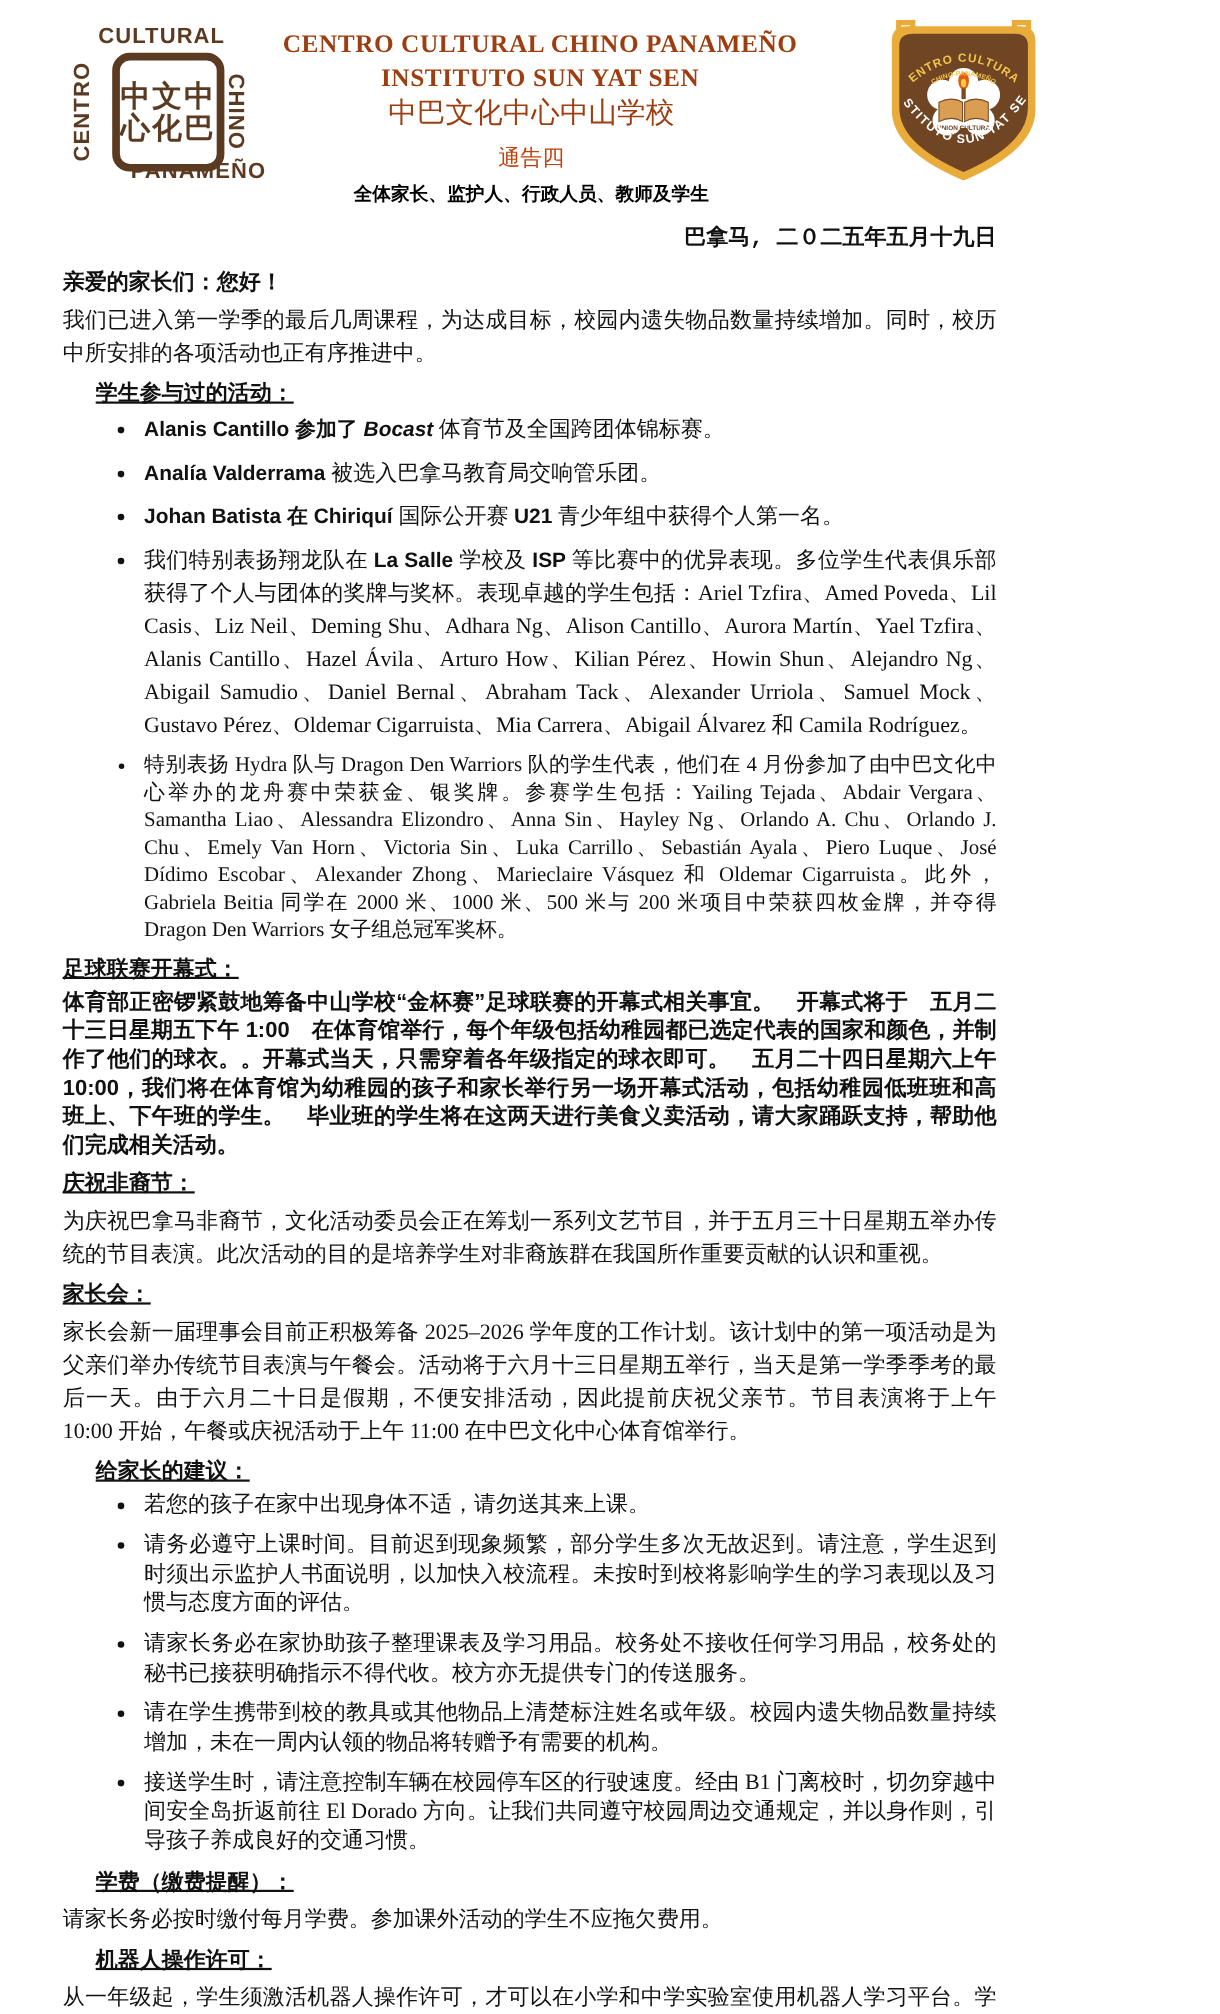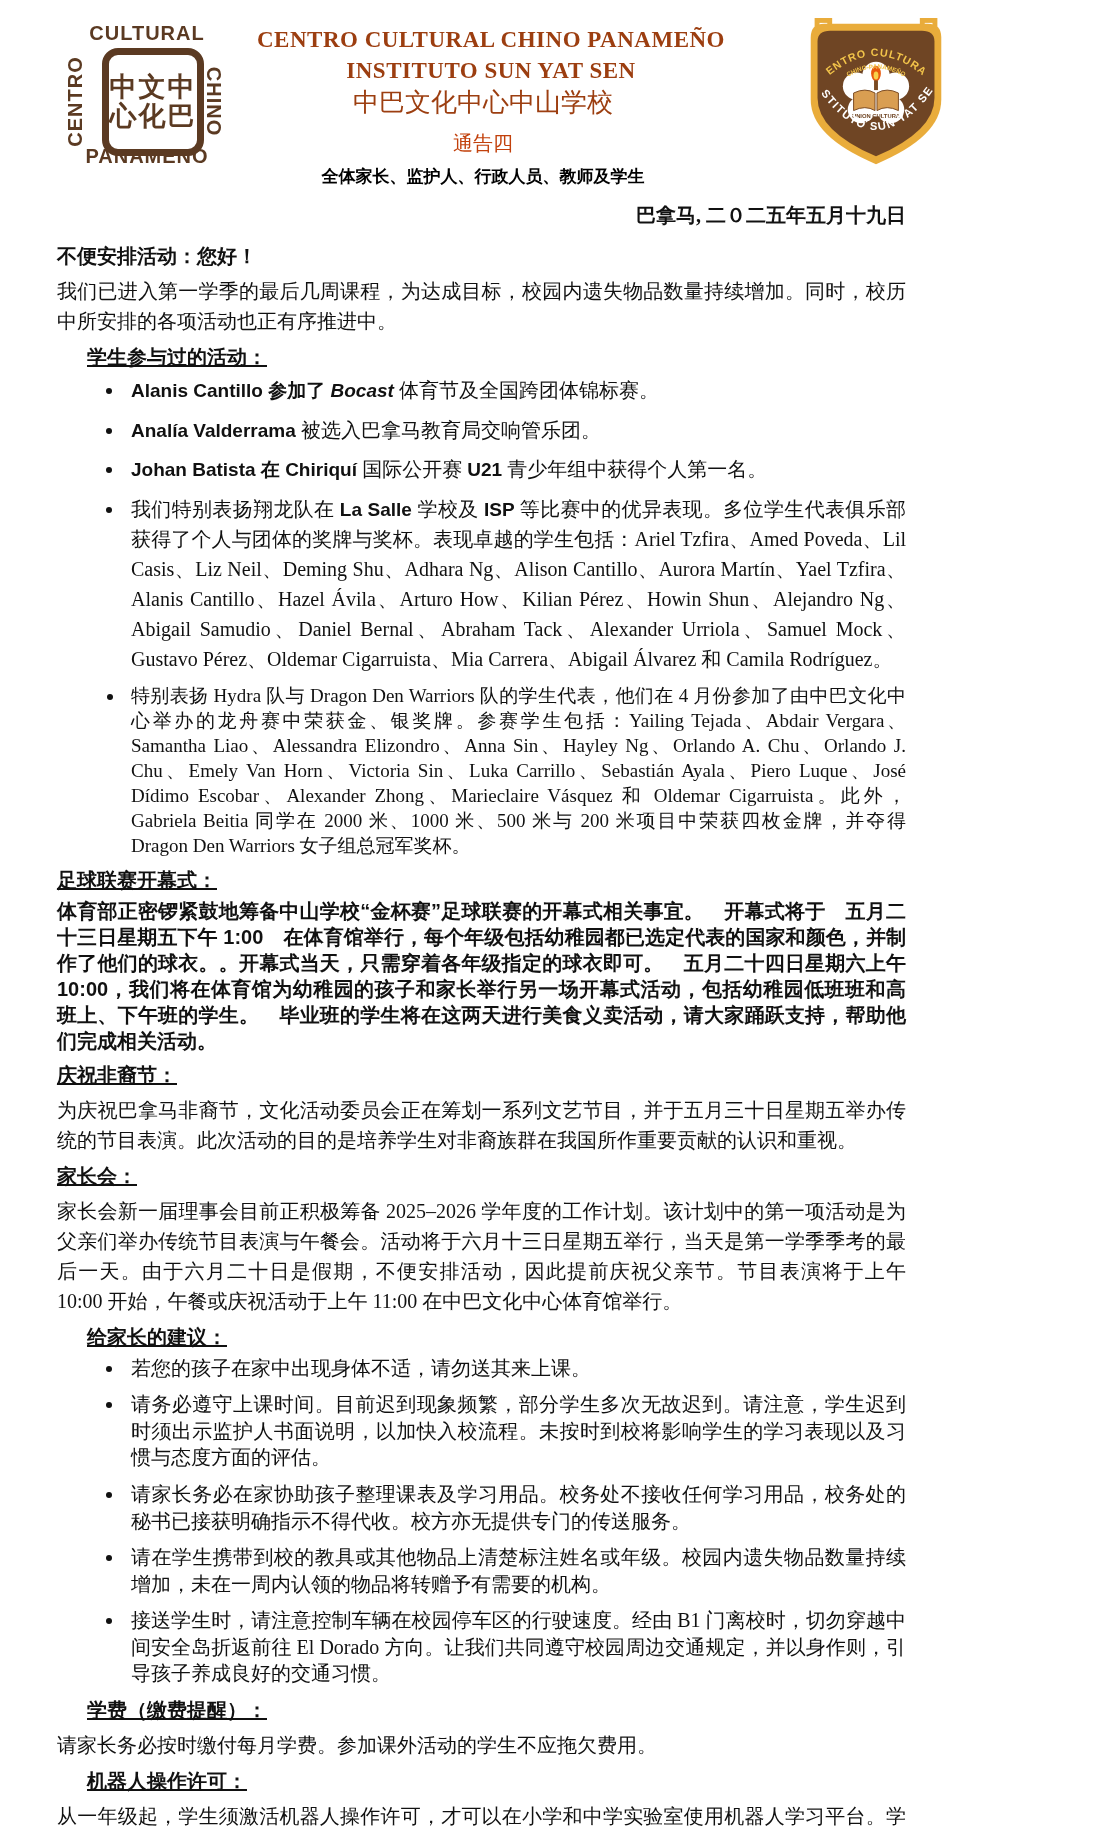--- a/index.html
+++ b/index.html
@@ -25,37 +25,37 @@
   .t4{color:#c2410c;font-weight:normal;font-size:20px;margin-top:10px;
       font-family:"Liberation Sans","DejaVu Sans",sans-serif;}
   .t5{color:#000;font-weight:bold;font-size:17px;margin-top:8px;
       font-family:"Liberation Sans","DejaVu Sans",sans-serif;}
 
   
   .logo-left{position:absolute;left:52px;top:22px;width:190px;height:150px;}
   .ll-word{position:absolute;color:#5b3a22;font-weight:bold;font-size:20px;
     font-family:"Liberation Sans","DejaVu Sans",sans-serif;letter-spacing:1px;white-space:nowrap;}
   .ll-top{top:0;left:0;right:0;text-align:center;}
-  .ll-bottom{bottom:4px;left:0;right:0;text-align:center;}
+  .ll-bottom{bottom:4px;left:0;right:0;text-align:right;}
   .ll-left{left:-22px;top:68px;transform:rotate(-90deg);}
   .ll-right{right:-6px;top:68px;transform:rotate(90deg);}
   .ll-seal{
     position:absolute;left:50px;top:26px;width:88px;height:94px;
     border:7px solid #5b3a22;border-radius:16px;background:#fff;
     display:flex;flex-direction:column;align-items:center;justify-content:center;
   }
   .ll-seal span{color:#5b3a22;font-weight:bold;font-size:27px;line-height:1.08;letter-spacing:2px;}
 
   
   .logo-right{position:absolute;right:16px;top:18px;}
 
   
   .dateline{
     text-align:right;font-weight:bold;font-size:20px;margin-top:4px;
-    font-family:Liberation Serif, serif;
+    font-family:Liberation Mono, monospace;
   }
   .greeting{
     font-weight:bold;font-size:20px;margin-top:14px;
     font-family:"Liberation Sans","DejaVu Sans",sans-serif;
   }
   .para{margin:6px 0 4px 0;line-height:1.5;text-align:justify;}
   .sec-heading{
     font-weight:bold;text-decoration:underline;font-size:20px;margin:8px 0 4px 0;
   }
   .hs{font-family:"Liberation Sans","DejaVu Sans",sans-serif;margin-left:30px;}
@@ -148,21 +148,21 @@
       <text font-size="11.5" font-weight="bold" fill="#ffffff" font-family="Liberation Sans, sans-serif" letter-spacing="1.5">
         <textPath href="#arcBottom" startOffset="50%" text-anchor="middle">INSTITUTO SUN YAT SEN</textPath>
       </text>
     </svg>
   </header>
 
   <div class="content">
 
     <div class="dateline">巴拿马, 二０二五年五月十九日</div>
 
-    <div class="greeting">不便安排活动：您好！</div>
+    <div class="greeting">亲爱的家长们：您好！</div>
 
     <p class="para">我们已进入第一学季的最后几周课程，为达成目标，校园内遗失物品数量持续增加。同时，校历中所安排的各项活动也正有序推进中。</p>
 
     <div class="sec-heading hs">学生参与过的活动：</div>
     <ul class="blist">
       <li><span class="bseg">Alanis Cantillo 参加了 </span><span class="bseg bi">Bocast</span><span> 体育节及全国跨团体锦标赛。</span></li>
       <li><span class="bseg">Analía Valderrama </span><span>被选入巴拿马教育局交响管乐团。</span></li>
       <li><span class="bseg">Johan Batista 在 Chiriquí </span><span>国际公开赛 </span><span class="bseg">U21 </span><span>青少年组中获得个人第一名。</span></li>
       <li><span>我们特别表扬翔龙队在 </span><span class="bseg">La Salle </span><span>学校及 </span><span class="bseg">ISP </span><span>等比赛中的优异表现。多位学生代表俱乐部获得了个人与团体的奖牌与奖杯。表现卓越的学生包括：Ariel Tzfira、Amed Poveda、Lil Casis、Liz Neil、Deming Shu、Adhara Ng、Alison Cantillo、Aurora Martín、Yael Tzfira、Alanis Cantillo、Hazel Ávila、Arturo How、Kilian Pérez、Howin Shun、Alejandro Ng、Abigail Samudio、Daniel Bernal、Abraham Tack、Alexander Urriola、Samuel Mock、Gustavo Pérez、Oldemar Cigarruista、Mia Carrera、Abigail Álvarez 和 Camila Rodríguez。</span></li>
       <li class="tight">特别表扬 Hydra 队与 Dragon Den Warriors 队的学生代表，他们在 4 月份参加了由中巴文化中心举办的龙舟赛中荣获金、银奖牌。参赛学生包括：Yailing Tejada、Abdair Vergara、Samantha Liao、Alessandra Elizondro、Anna Sin、Hayley Ng、Orlando A. Chu、Orlando J. Chu、Emely Van Horn、Victoria Sin、Luka Carrillo、Sebastián Ayala、Piero Luque、José Dídimo Escobar、Alexander Zhong、Marieclaire Vásquez 和 Oldemar Cigarruista。此外，Gabriela Beitia 同学在 2000 米、1000 米、500 米与 200 米项目中荣获四枚金牌，并夺得 Dragon Den Warriors 女子组总冠军奖杯。</li>

